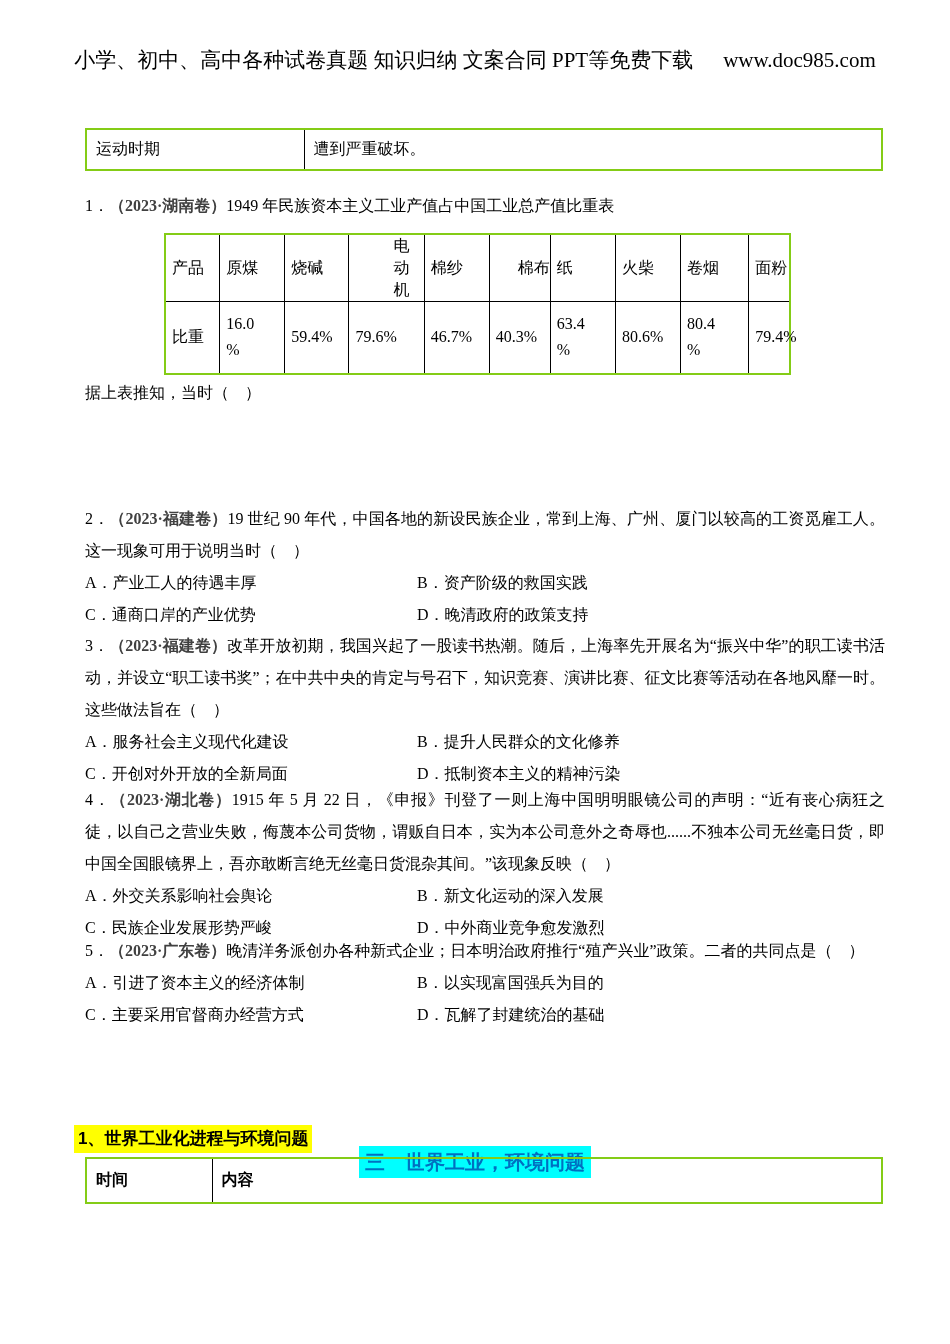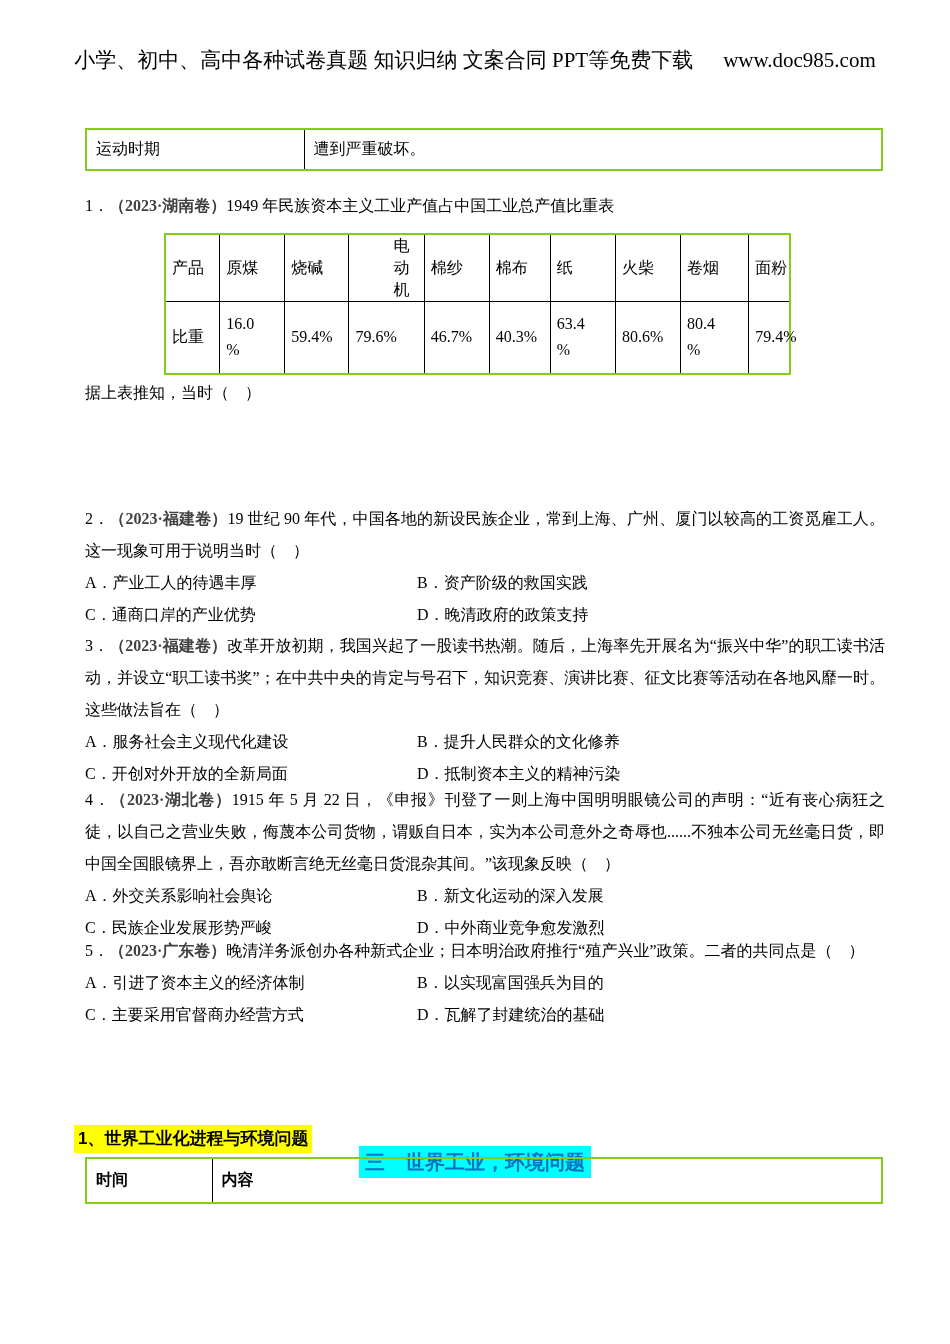--- a/index.html
+++ b/index.html
@@ -37,21 +37,21 @@
   .qb4 { top:784px; }
   .qb5 { top:935px; }
 
   
   .q1-table { margin:11px 0 0 79px; width:627px; }
   .q1-table td { padding-left:6px; text-align:left; font-size:16px; }
   .q1-table tr.hdr td { height:40px; line-height:22px; }
   .q1-table tr.val td { height:72px; line-height:26px; white-space:pre-line; }
   .q1-table .cw0 { width:53px; } .q1-table .cw1 { width:63px; }
   .q1-table .cw2 { width:62px; } .q1-table .cw3 { width:73px;padding-left:44px; }
-  .q1-table .cw4 { width:63px; } .q1-table .cw5 { width:59px; }
+  .q1-table .cw4 { width:63px; } .q1-table .cw5 { width:59px;text-align:right; }
   .q1-table .cw6 { width:63px; } .q1-table .cw7 { width:63px; }
   .q1-table .cw8 { width:66px; } .q1-table .cw9 { width:40px; }
 
   .post-stem { margin-top:2px; }
   .opt-list p { margin-top:3px; }
   .opt-grid {
     display:grid; grid-template-columns:332px 1fr;
     margin-top:0;
   }
   .opt-grid span { display:block; }

